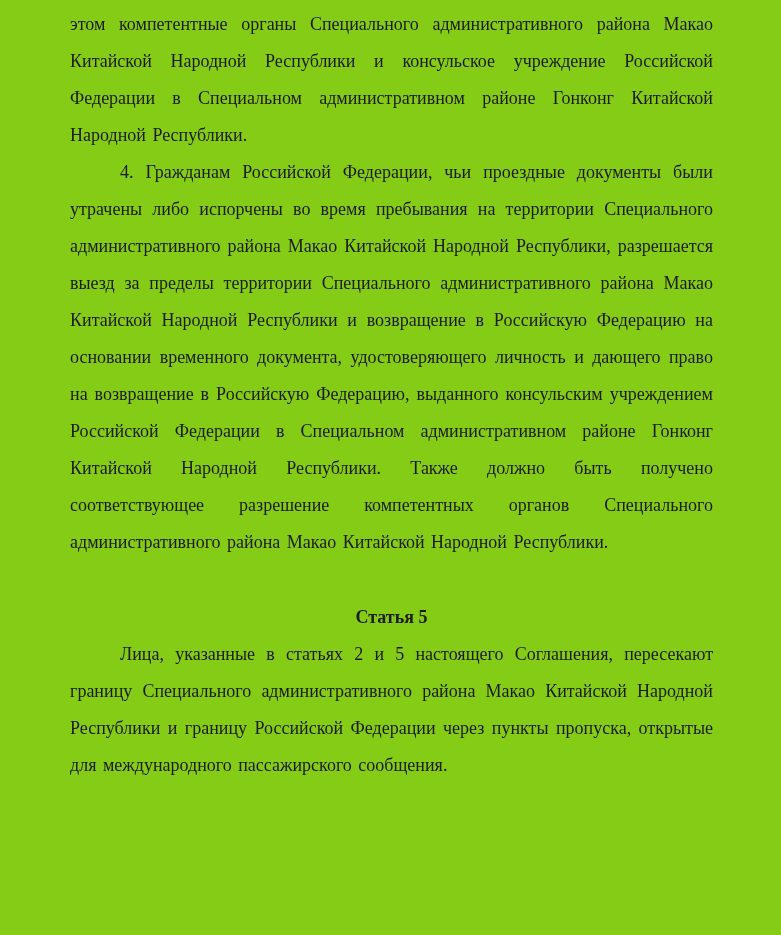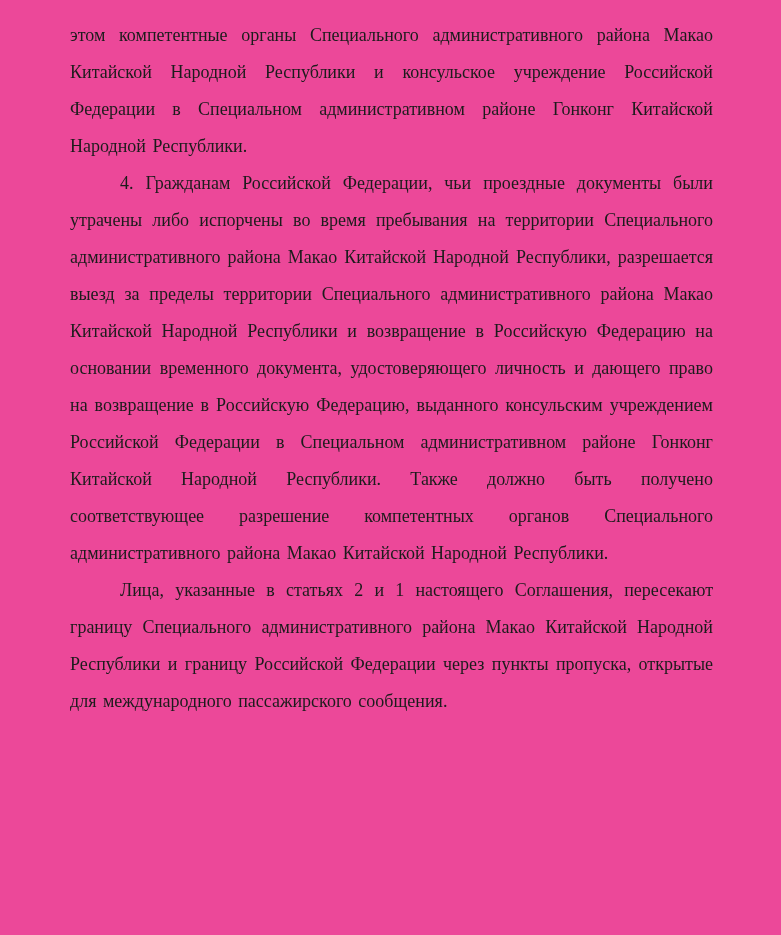--- a/index.html
+++ b/index.html
@@ -5,22 +5,22 @@
   html, body {
     margin: 0;
     padding: 0;
     background: #ffffff;
   }
   .page {
     position: relative;
     width: 781px;
     height: 935px;
     box-sizing: border-box;
-    padding: 17px 68px 0 70px;
-    background: #ec4899;
+    padding: 6px 68px 0 70px;
+    background: #84cc16;
     font-family: "Liberation Serif", "DejaVu Serif", serif;
     color: #1c1c1c;
     overflow: hidden;
   }
   .para {
     margin: 0;
     font-size: 18px;
     line-height: 37px;
     text-align: justify;
     text-justify: inter-word;
@@ -37,14 +37,15 @@
     font-weight: bold;
     text-align: center;
   }
 </style>
 </head>
 <body>
 
 <div class="page">
   <p class="para">этом компетентные органы Специального административного района Макао Китайской Народной Республики и консульское учреждение Российской Федерации в Специальном административном районе Гонконг Китайской Народной Республики.</p>
   <p class="para indent">4. Гражданам Российской Федерации, чьи проездные документы были утрачены либо испорчены во время пребывания на территории Специального административного района Макао Китайской Народной Республики, разрешается выезд за пределы территории Специального административного района Макао Китайской Народной Республики и возвращение в Российскую Федерацию на основании временного документа, удостоверяющего личность и дающего право на возвращение в Российскую Федерацию, выданного консульским учреждением Российской Федерации в Специальном административном районе Гонконг Китайской Народной Республики. Также должно быть получено соответствующее разрешение компетентных органов Специального административного района Макао Китайской Народной Республики.</p>
-  <p class="para indent">Лица, указанные в статьях 2 и 1 настоящего Соглашения, пересекают границу Специального административного района Макао Китайской Народной Республики и границу Российской Федерации через пункты пропуска, открытые для международного пассажирского сообщения.</p>
+  <h3 class="article-heading">Статья 5</h3>
+  <p class="para indent">Лица, указанные в статьях 2 и 5 настоящего Соглашения, пересекают границу Специального административного района Макао Китайской Народной Республики и границу Российской Федерации через пункты пропуска, открытые для международного пассажирского сообщения.</p>
 </div>
 
 </body></html>

